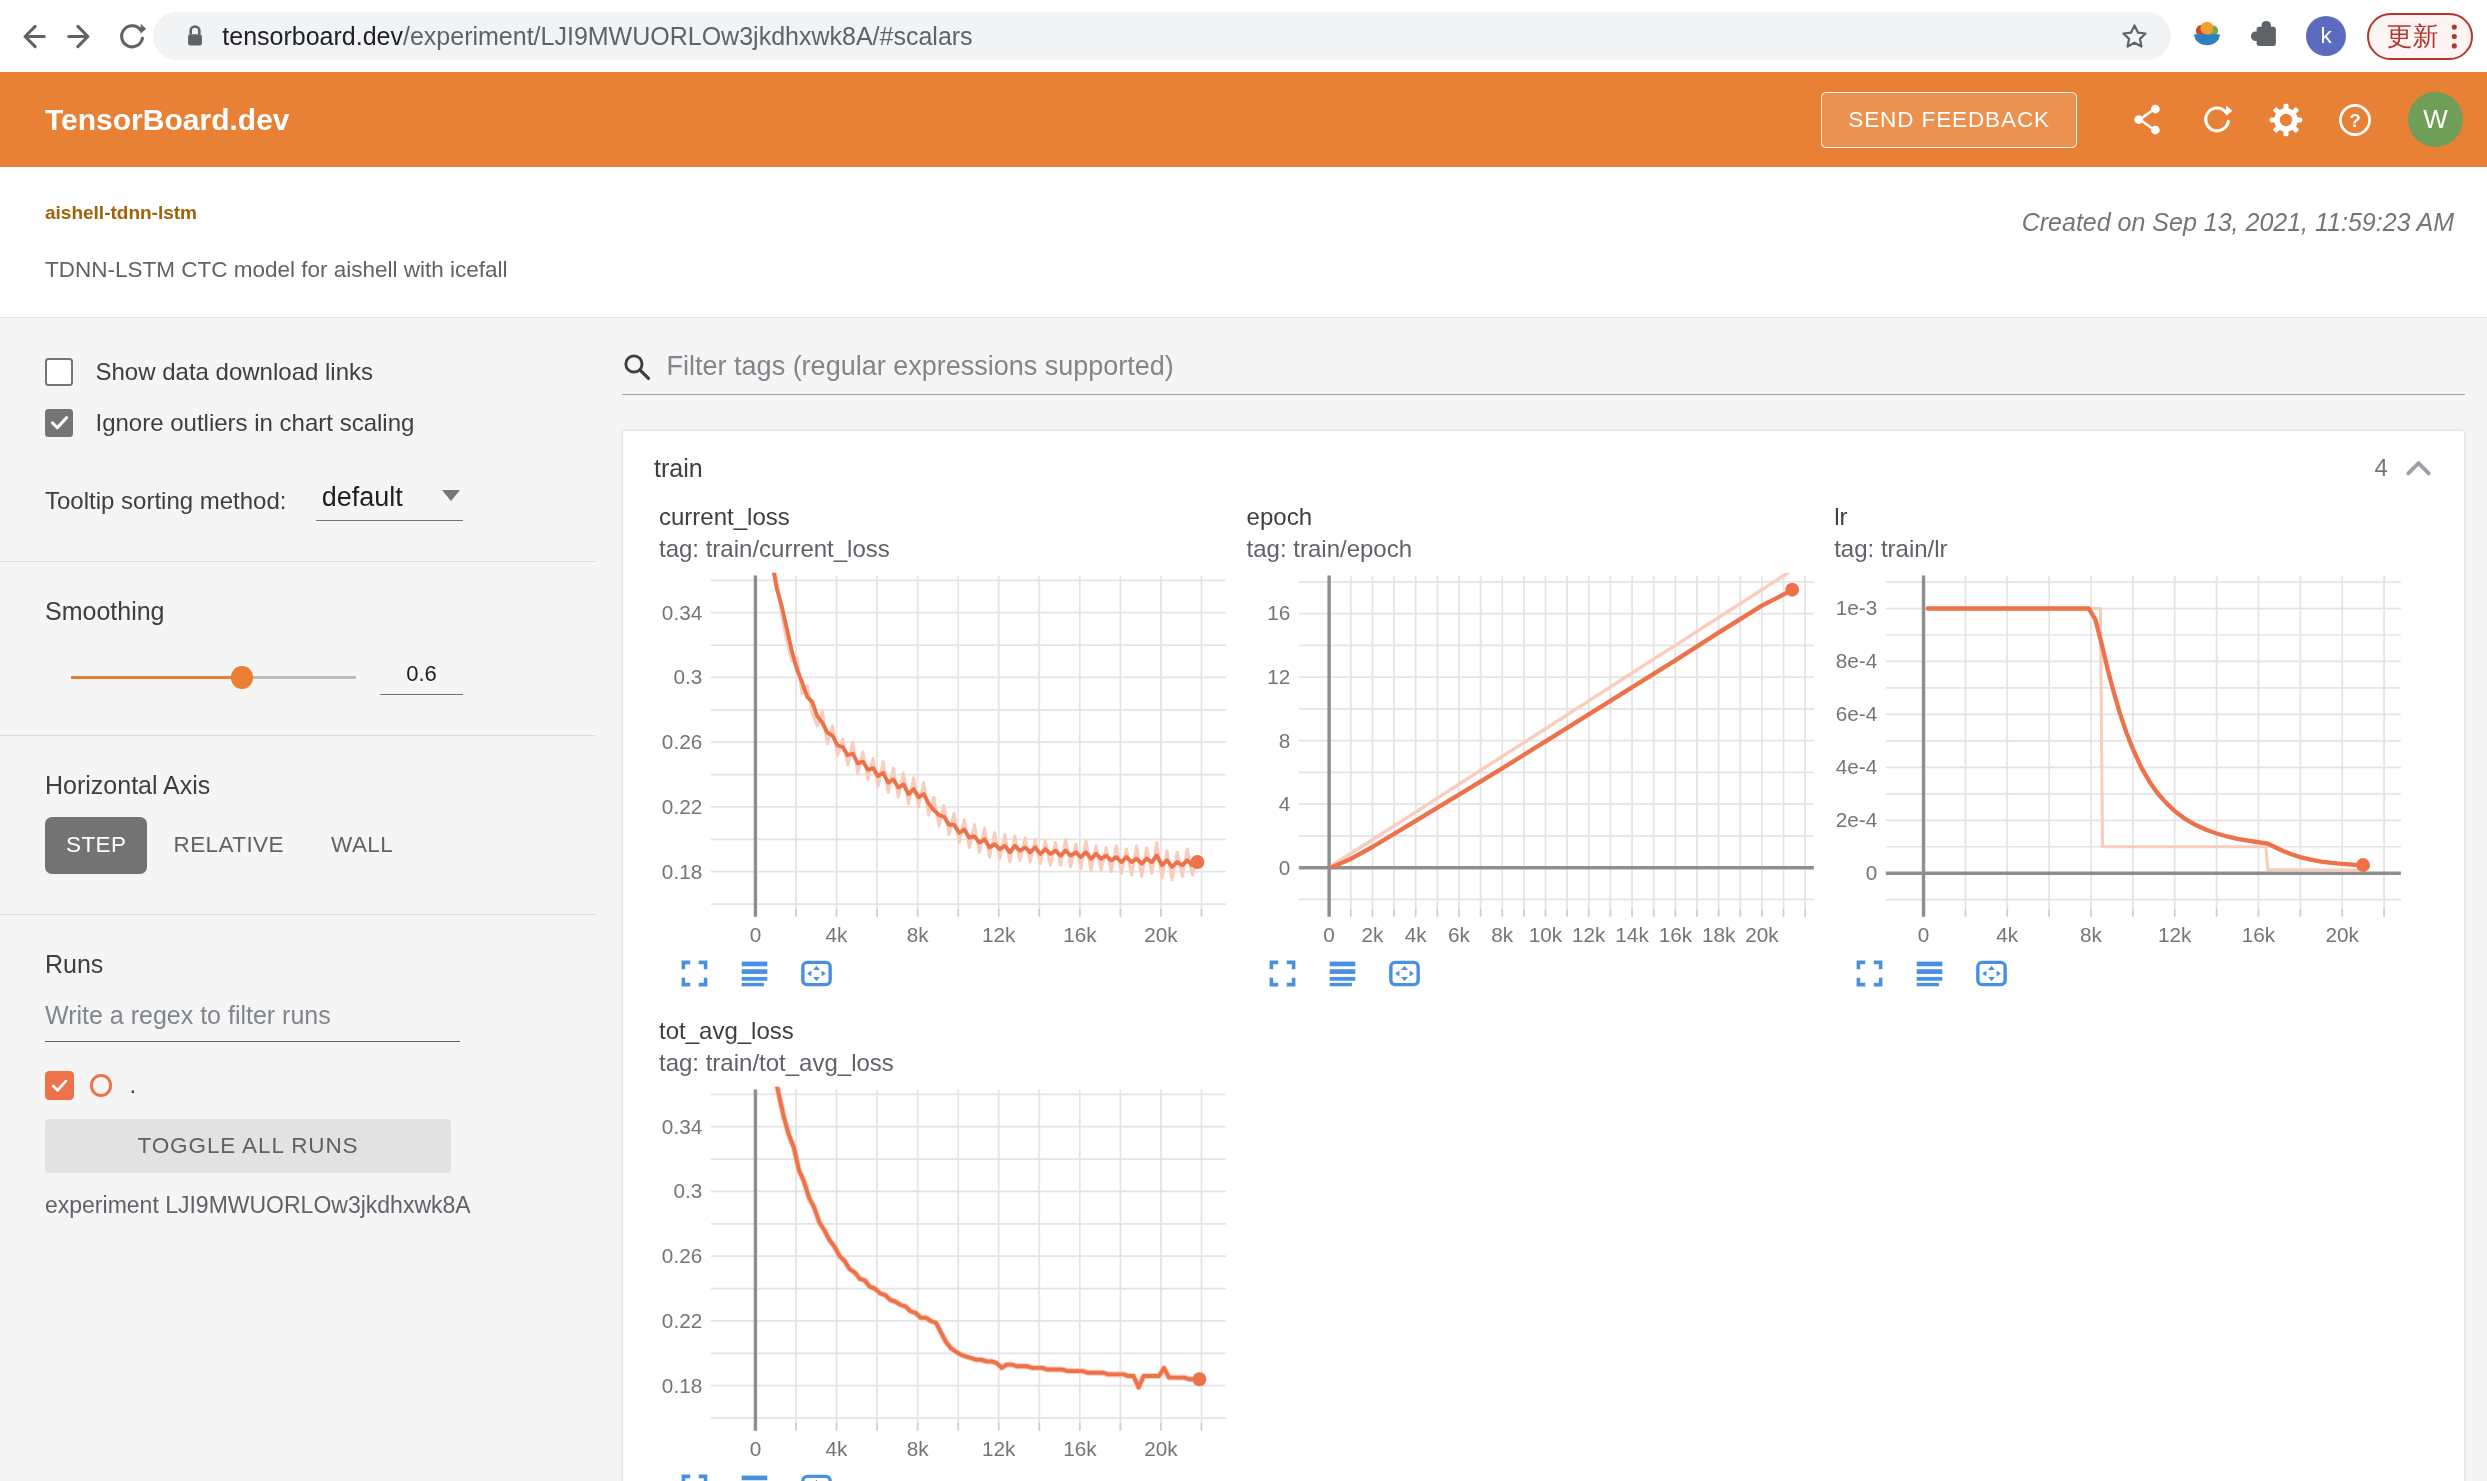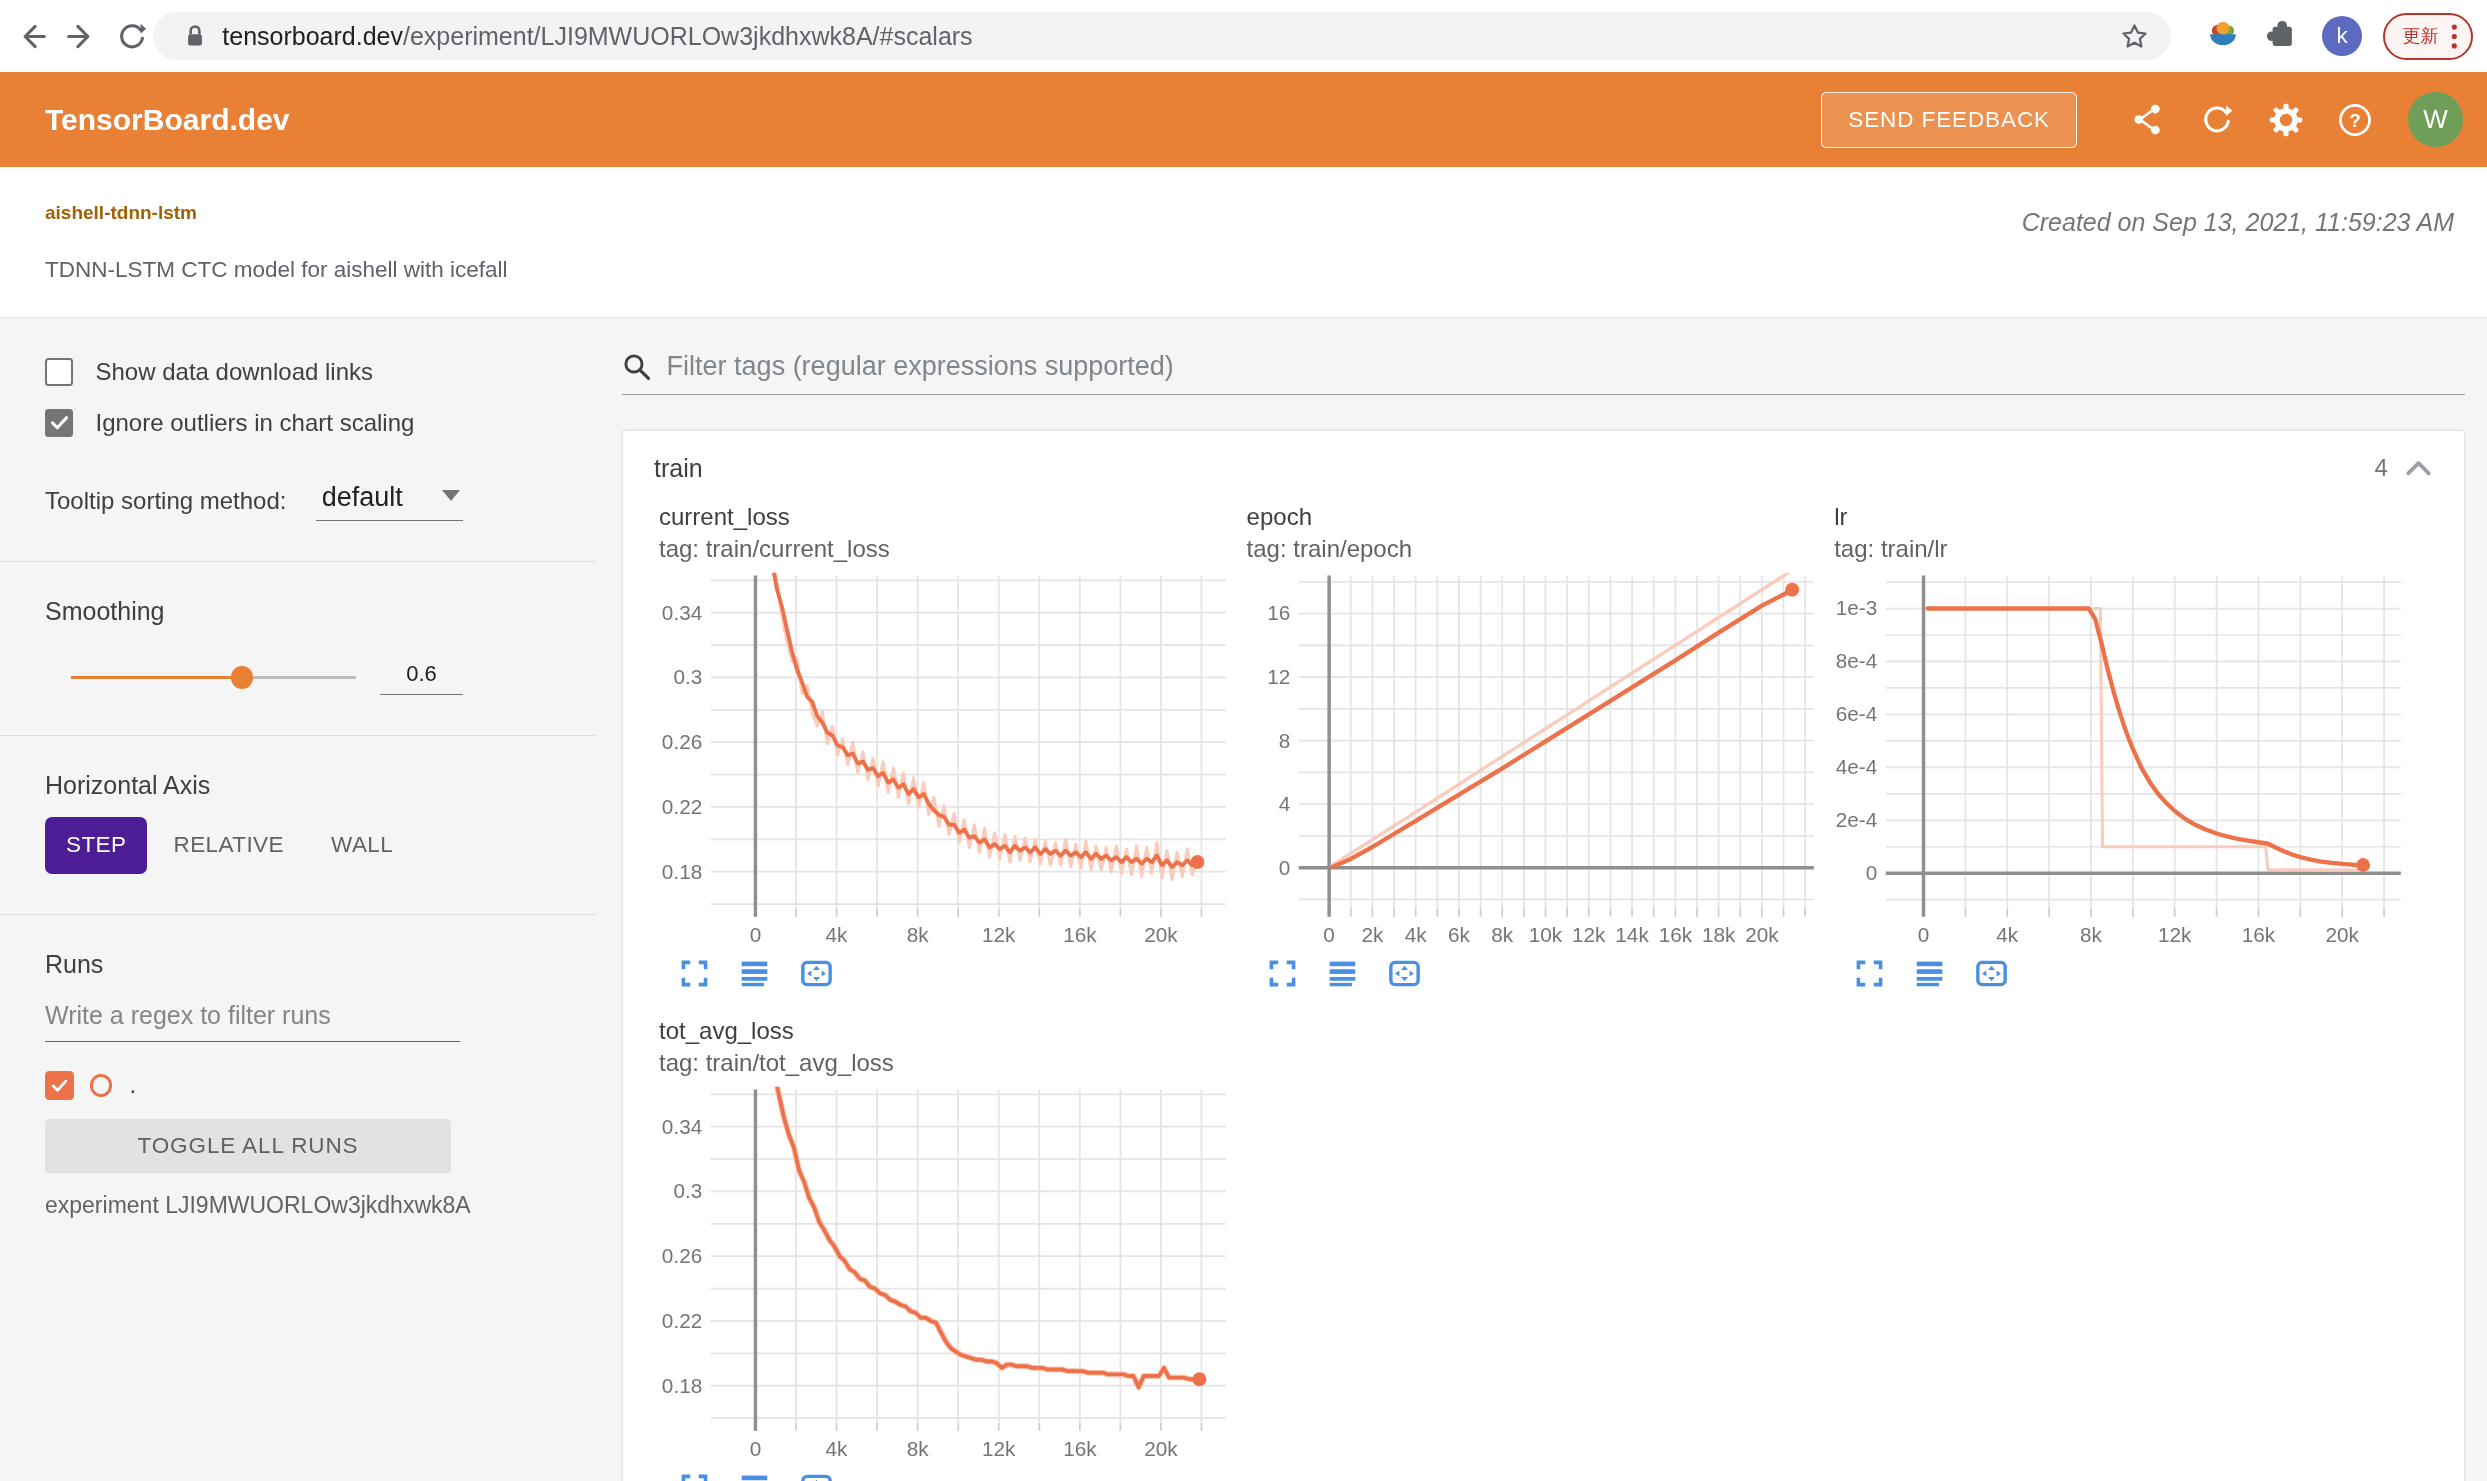--- a/index.html
+++ b/index.html
@@ -14,21 +14,21 @@
   .omnibox .lock { margin:0 14px 0 12px; }
   .url { font-size:25px; white-space:nowrap; }
   .url .host { color:#202124; }
   .url .path { color:#5f6368; }
   .omni-star { margin-left:auto; margin-right:5.2px; }
   .ext-ic { margin-left:22.5px; }
   .avatar-k { width:40px; height:40px; border-radius:50%; background:#5c6bc0; color:#fff;
               font-size:22.5px; display:flex; align-items:center; justify-content:center; margin-left:24px; }
   .update-pill { margin-left:21px; height:47px; border:2.6px solid #b5342c; border-radius:24px;
                  display:flex; align-items:center; gap:12px; padding:0 12px 0 17.3px; background:#fdf5f3; cursor:pointer; }
-  .update-pill span { color:#b5342c; font-size:18px; }
+  .update-pill span { color:#b5342c; font-size:26px; }
 
   
   .appbar { height:95px; background:#e88135; display:flex; align-items:stretch; position:relative; }
   .logo { color:#fff; font-size:30px; font-weight:bold; align-self:center; margin-left:45px; white-space:nowrap; }
   .tabs { display:flex; margin-left:104px; align-items:stretch; }
   .tab { display:flex; align-items:center; padding:0 7px; margin:0 19px; color:rgba(255,255,255,0.72);
          font-size:23px; letter-spacing:0.4px; cursor:pointer; border-bottom:6px solid transparent; }
   .tab.active { color:#fff; font-weight:bold; border-bottom-color:#fff; }
   .appbar-right { position:absolute; right:0; top:0; height:95px; display:flex; align-items:center; padding-right:24px; }
   .feedback-btn { border:1.7px solid rgba(255,255,255,0.9); background:rgba(255,255,255,0.14); color:#fff;
@@ -66,21 +66,21 @@
   .side-h { font-size:25px; color:#3c4043; margin-top:35px; }
   .slider-row { display:flex; align-items:center; margin-top:35px; }
   .slider { position:relative; width:285px; height:22.5px; margin-left:26px; cursor:pointer; }
   .slider .track { position:absolute; top:9.5px; left:0; right:0; height:3.5px; background:#bdbdbd; }
   .slider .fill { position:absolute; top:9.5px; left:0; height:3.5px; background:#e87f33; }
   .slider .knob { position:absolute; top:0; width:22.5px; height:22.5px; border-radius:50%; background:#e87f33; }
   .smooth-val { margin-left:24px; width:83px; border-bottom:1.7px solid #757575; font-size:22px;
                 color:#202124; text-align:center; padding-bottom:7px; }
   .axis-btns { display:flex; align-items:center; margin-top:17.3px; }
   .chip { border-radius:7px; padding:15.6px 21px; font-size:22.5px; letter-spacing:0.4px; cursor:pointer; color:#5f6368; }
-  .chip.active { background:#4c1d95; color:#fff; }
+  .chip.active { background:#737373; color:#fff; }
   .chip + .chip { margin-left:5.2px; }
   .runs-input { margin-top:22.5px; width:415px; border-bottom:1.7px solid #5f6368; padding-bottom:10.4px; }
   .runs-input input { border:none; outline:none; background:transparent; font-size:25px; width:100%;
                       font-family:inherit; color:#3c4043; }
   .runs-input input::placeholder { color:#80868b; }
   .run-row { display:flex; align-items:center; margin-top:29px; }
   .cb-orange { width:29px; height:29px; background:#ed7149; border-radius:4.3px; display:flex;
                align-items:center; justify-content:center; cursor:pointer; flex:none; }
   .run-circle { width:22.5px; height:22.5px; border:3.5px solid #ed7149; border-radius:50%; margin-left:15.6px; flex:none; }
   .run-name { font-size:24px; color:#3c4043; margin-left:17.3px; }

